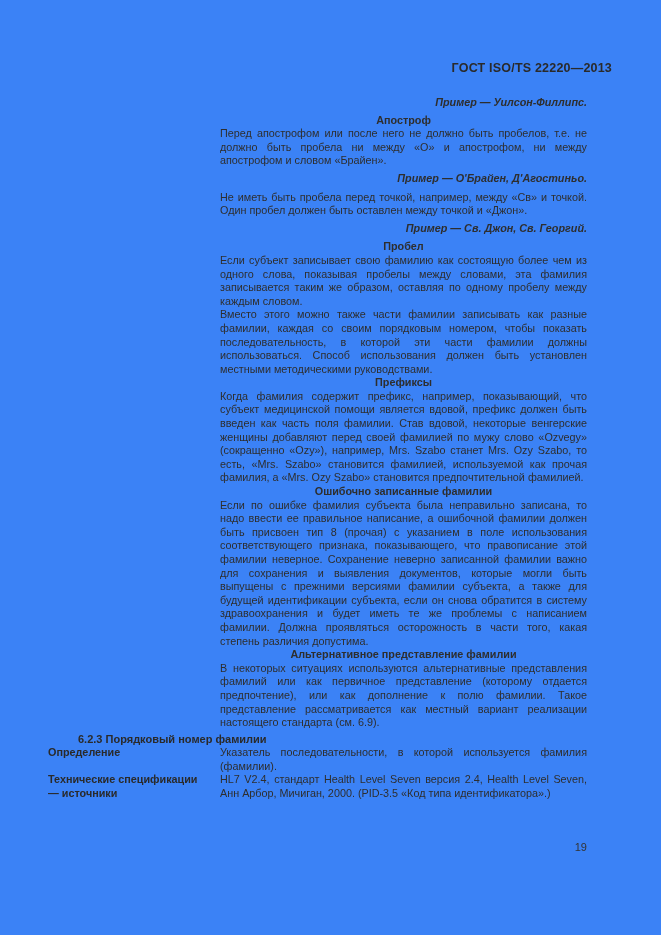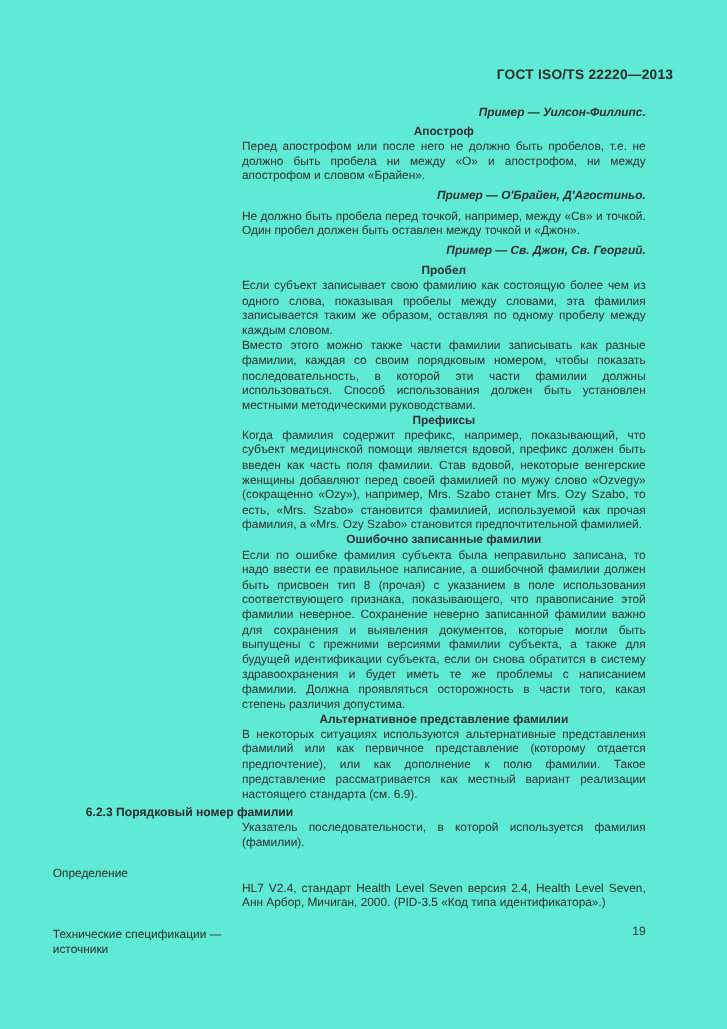--- a/index.html
+++ b/index.html
@@ -6,21 +6,21 @@
   body {
     width: 661px; height: 935px;
     background: #ffffff;
     font-family: "Liberation Sans", sans-serif;
     color: #2e2e2e;
     position: relative;
     overflow: hidden;
   }
   .page {
     position: absolute; inset: 0;
-    background: #5eead4;
+    background: #3b82f6;
   }
   .doc-header {
     position: absolute;
     top: 61px; right: 49px;
     font-weight: bold;
     font-size: 12.5px;
     letter-spacing: 0.2px;
     color: #2a2a2a;
     white-space: nowrap;
   }
@@ -55,24 +55,23 @@
     line-height: 14px;
     color: #2a2a2a;
   }
   .def-table {
     display: grid;
     grid-template-columns: 172px 367px;
     font-size: 10.8px;
     line-height: 13.8px;
   }
   .def-label {
-    font-weight: normal;
+    font-weight: bold;
     padding-right: 10px;
     color: #2a2a2a;
-    margin-top: 42px;
   }
   .def-value {
     text-align: justify;
     text-justify: inter-word;
   }
   .page-number {
     position: absolute;
     top: 841px; right: 74px;
     font-size: 11px;
     color: #333333;
@@ -85,21 +84,21 @@
 
   <div class="doc-header">ГОСТ ISO/TS 22220—2013</div>
 
   <div class="content">
 
     <div>
         <div class="block example">Пример — Уилсон-Филлипс.</div>
         <div class="block heading">Апостроф</div>
         <div class="block para">Перед апострофом или после него не должно быть пробелов, т.е. не должно быть пробела ни между «О» и апострофом, ни между апострофом и словом «Брайен».</div>
         <div class="block example">Пример — О'Брайен, Д'Агостиньо.</div>
-        <div class="block para">Не должно быть пробела перед точкой, например, между «Св» и точкой. Один пробел должен быть оставлен между точкой и «Джон».</div>
+        <div class="block para">Не иметь быть пробела перед точкой, например, между «Св» и точкой. Один пробел должен быть оставлен между точкой и «Джон».</div>
         <div class="block example">Пример — Св. Джон, Св. Георгий.</div>
         <div class="block heading">Пробел</div>
         <div class="block para">Если субъект записывает свою фамилию как состоящую более чем из одного слова, показывая пробелы между словами, эта фамилия записывается таким же образом, оставляя по одному пробелу между каждым словом.</div>
         <div class="block para">Вместо этого можно также части фамилии записывать как разные фамилии, каждая со своим порядковым номером, чтобы показать последовательность, в которой эти части фамилии должны использоваться. Способ использования должен быть установлен местными методическими руководствами.</div>
         <div class="block heading">Префиксы</div>
         <div class="block para">Когда фамилия содержит префикс, например, показывающий, что субъект медицинской помощи является вдовой, префикс должен быть введен как часть поля фамилии. Став вдовой, некоторые венгерские женщины добавляют перед своей фамилией по мужу слово «Ozvegy» (сокращенно «Ozy»), например, Mrs. Szabo станет Mrs. Ozy Szabo, то есть, «Mrs. Szabo» становится фамилией, используемой как прочая фамилия, а «Mrs. Ozy Szabo» становится предпочтительной фамилией.</div>
         <div class="block heading">Ошибочно записанные фамилии</div>
         <div class="block para">Если по ошибке фамилия субъекта была неправильно записана, то надо ввести ее правильное написание, а ошибочной фамилии должен быть присвоен тип 8 (прочая) с указанием в поле использования соответствующего признака, показывающего, что правописание этой фамилии неверное. Сохранение неверно записанной фамилии важно для сохранения и выявления документов, которые могли быть выпущены с прежними версиями фамилии субъекта, а также для будущей идентификации субъекта, если он снова обратится в систему здравоохранения и будет иметь те же проблемы с написанием фамилии. Должна проявляться осторожность в части того, какая степень различия допустима.</div>
         <div class="block heading">Альтернативное представление фамилии</div>
         <div class="block para">В некоторых ситуациях используются альтернативные представления фамилий или как первичное представление (которому отдается предпочтение), или как дополнение к полю фамилии. Такое представление рассматривается как местный вариант реализации настоящего стандарта (см. 6.9).</div>

